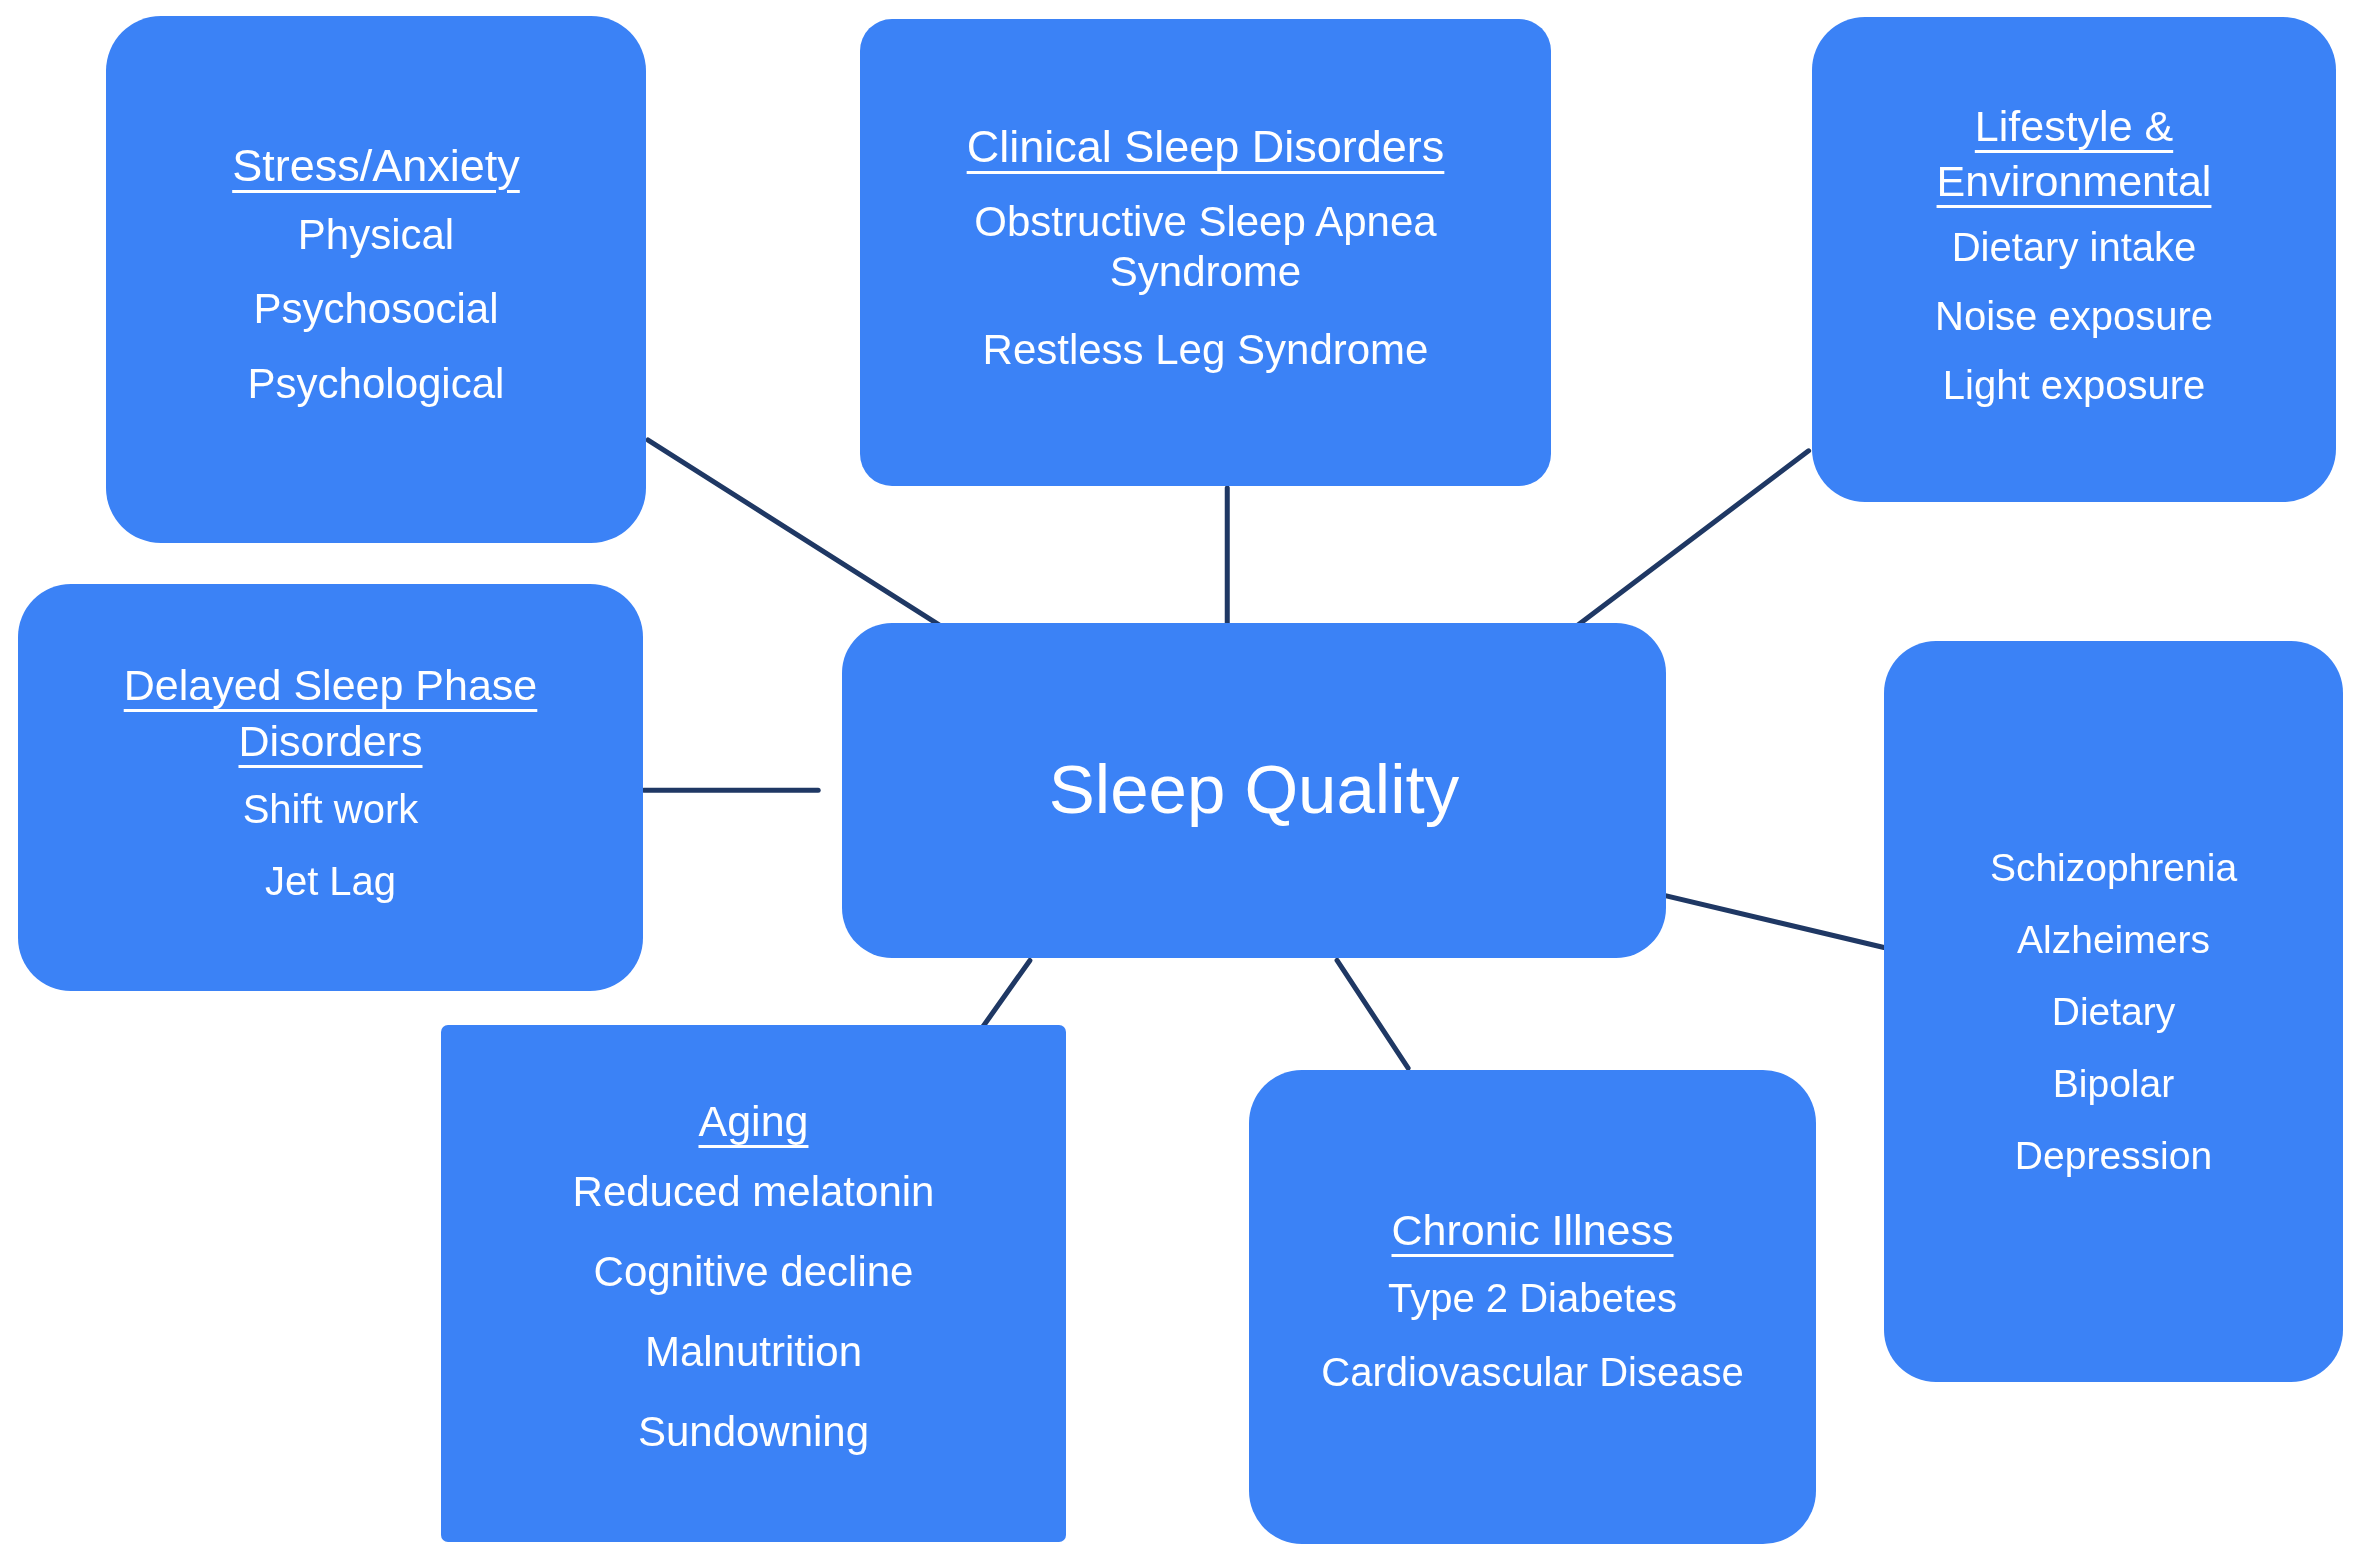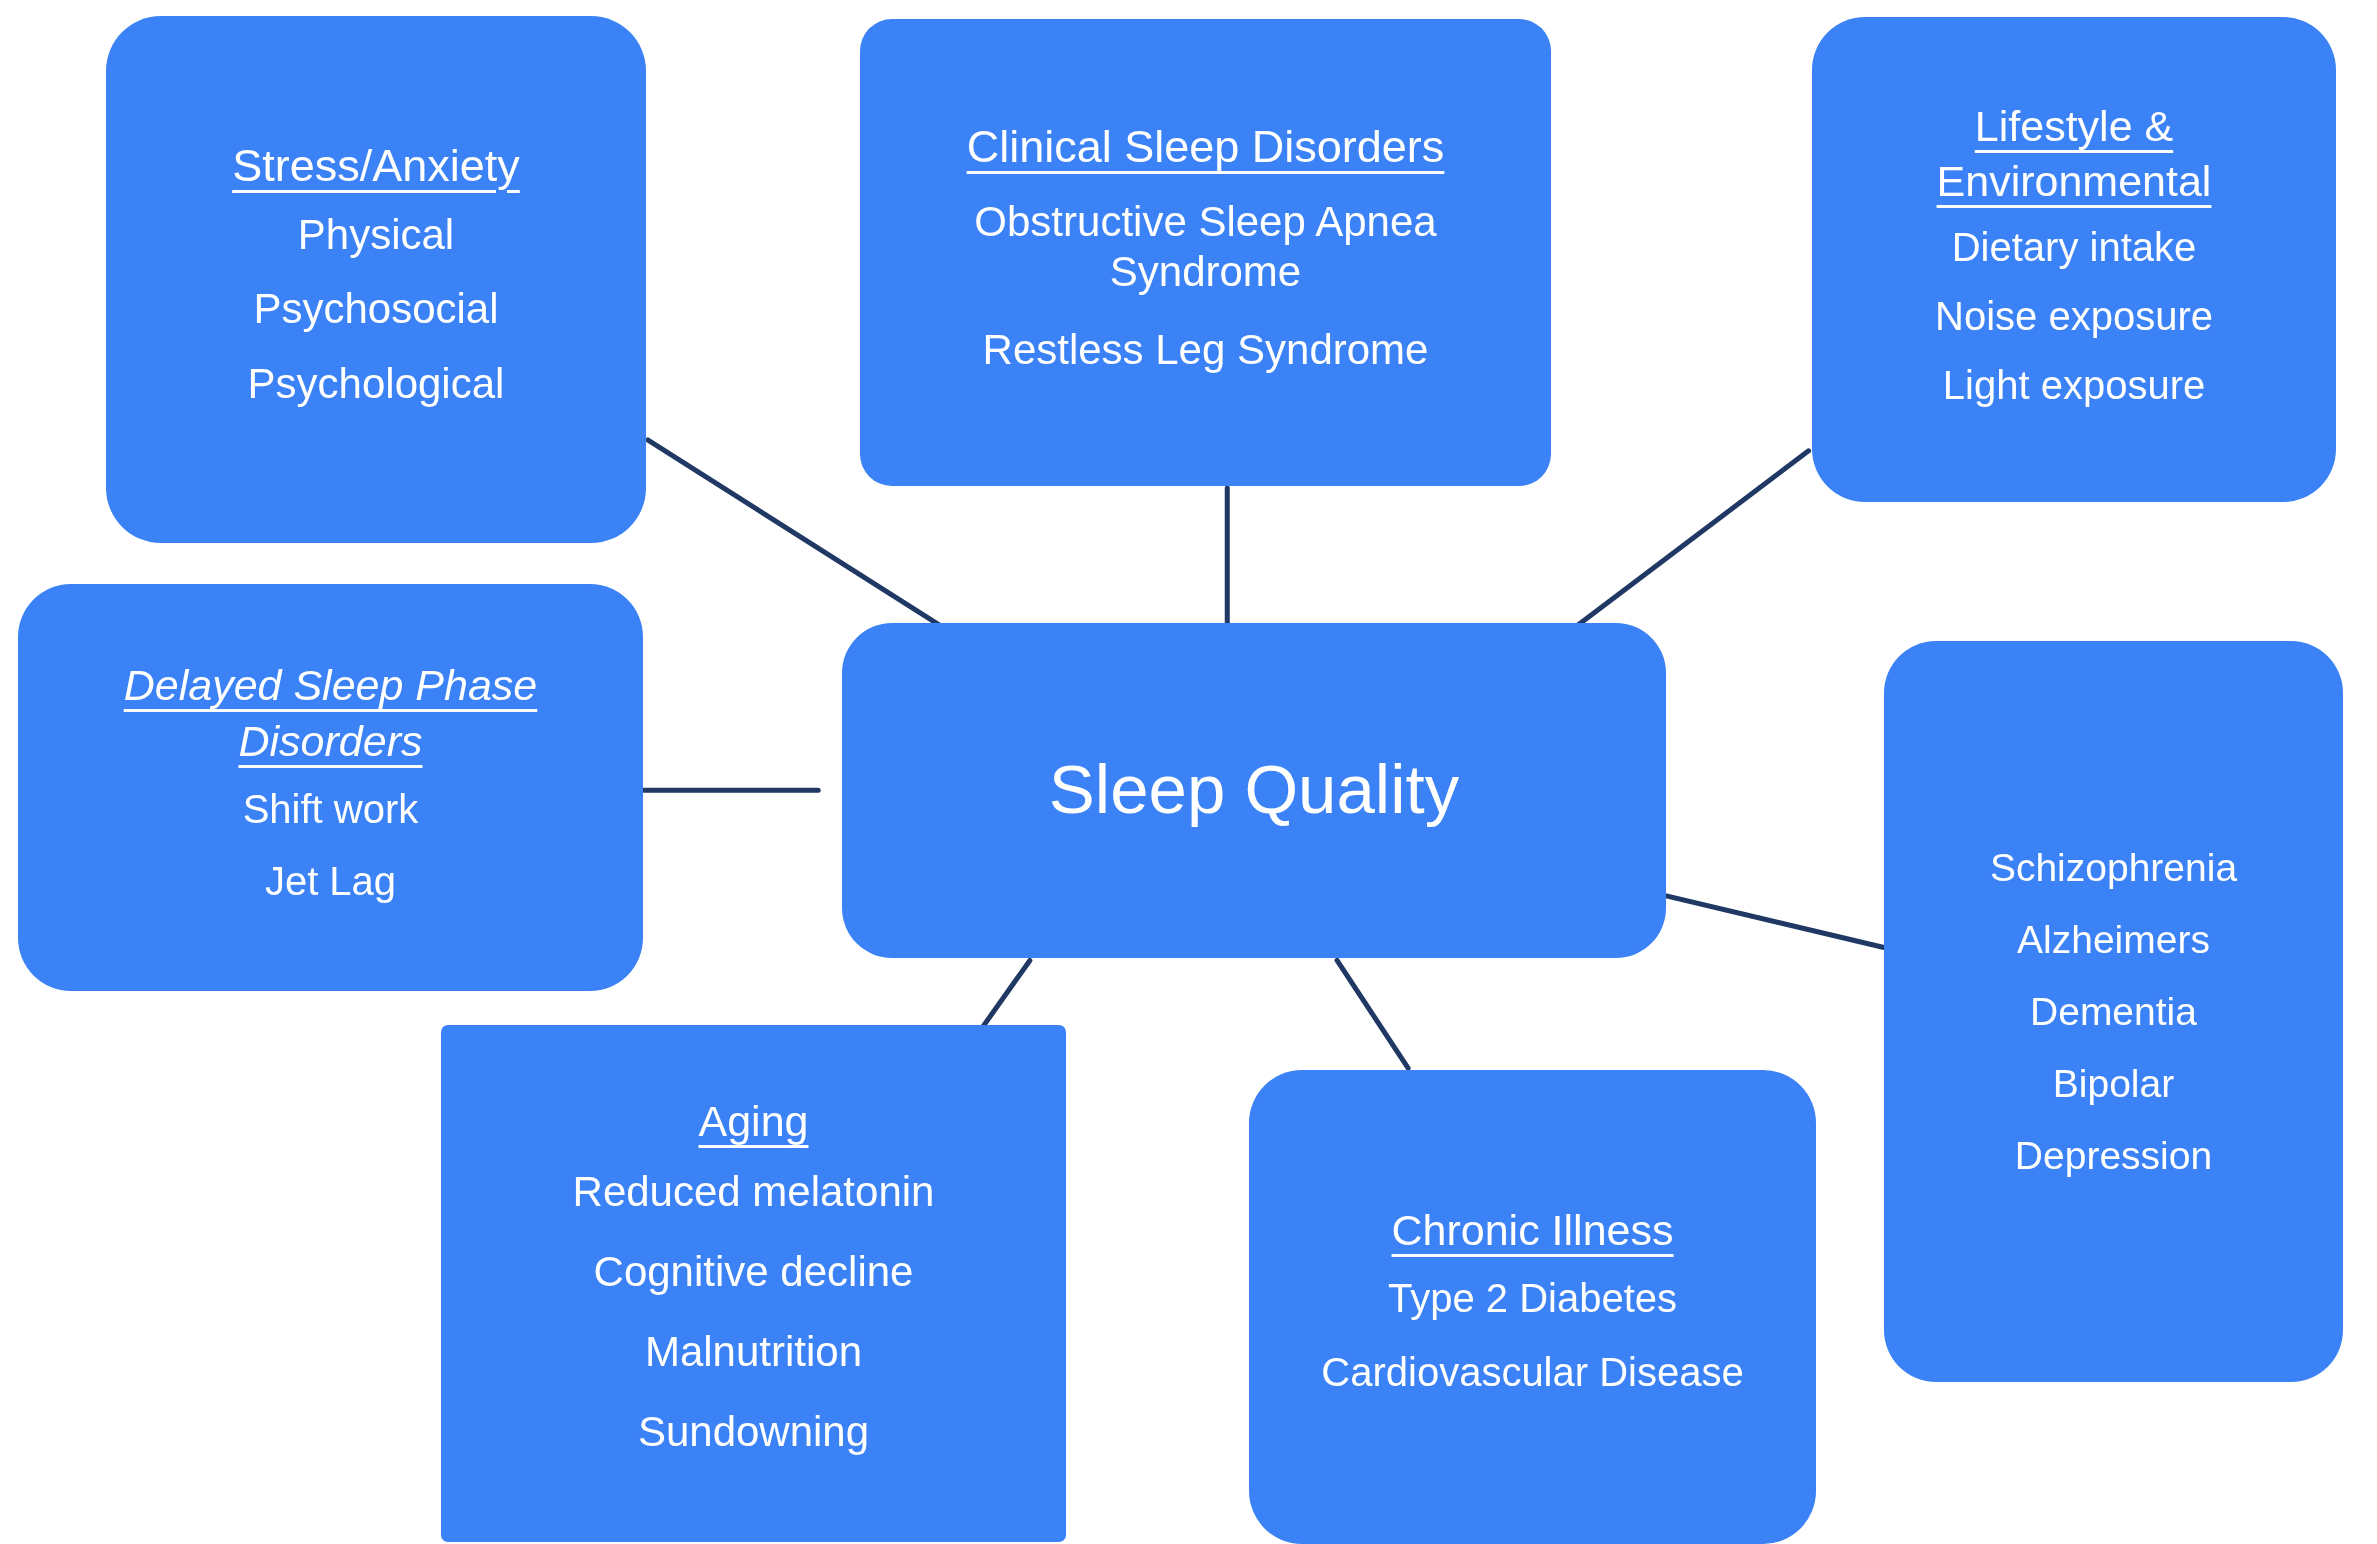--- a/index.html
+++ b/index.html
@@ -65,21 +65,21 @@
     font-size: 69px;
     text-decoration: none;
     margin: 0;
   }
   #node-stress  .title { font-size: 45px; }
   #node-stress  .item  { font-size: 42px; margin: 11.5px 0; }
   #node-clinical .title { font-size: 45px; }
   #node-clinical .item  { font-size: 42px; margin: 10px 0; white-space: pre-line; line-height: 1.18;}
   #node-lifestyle .title { font-size: 43px; line-height: 1.28; }
   #node-lifestyle .item  { font-size: 40px; margin: 10px 0; }
-  #node-delayed .title { font-size: 43px; line-height: 1.3; font-style: italic; }
+  #node-delayed .title { font-size: 43px; line-height: 1.3; }
   #node-delayed .item  { font-size: 40px; margin: 11.5px 0; }
   #node-brain  .title { font-size: 42px; }
   #node-brain  .item  { font-size: 39px; margin: 12.2px 0; }
   #node-aging  .title { font-size: 43px; }
   #node-aging  .item  { font-size: 42px; margin: 14.4px 0; }
   #node-chronic .title { font-size: 43px; }
   #node-chronic .item  { font-size: 40px; margin: 13px 0; }
 </style>
 </head>
 <body>
@@ -127,21 +127,21 @@
     <div class="item">Jet Lag</div>
   </div>
 
   <div class="node" id="node-center">
     <div class="title">Sleep Quality</div>
   </div>
 
   <div class="node" id="node-brain">
     <div class="item">Schizophrenia</div>
     <div class="item">Alzheimers</div>
-    <div class="item">Dementia</div>
+    <div class="item">Dietary</div>
     <div class="item">Bipolar</div>
     <div class="item">Depression</div>
   </div>
 
   <div class="node" id="node-aging">
     <div class="title">Aging</div>
     <div class="item">Reduced melatonin</div>
     <div class="item">Cognitive decline</div>
     <div class="item">Malnutrition</div>
     <div class="item">Sundowning</div>

